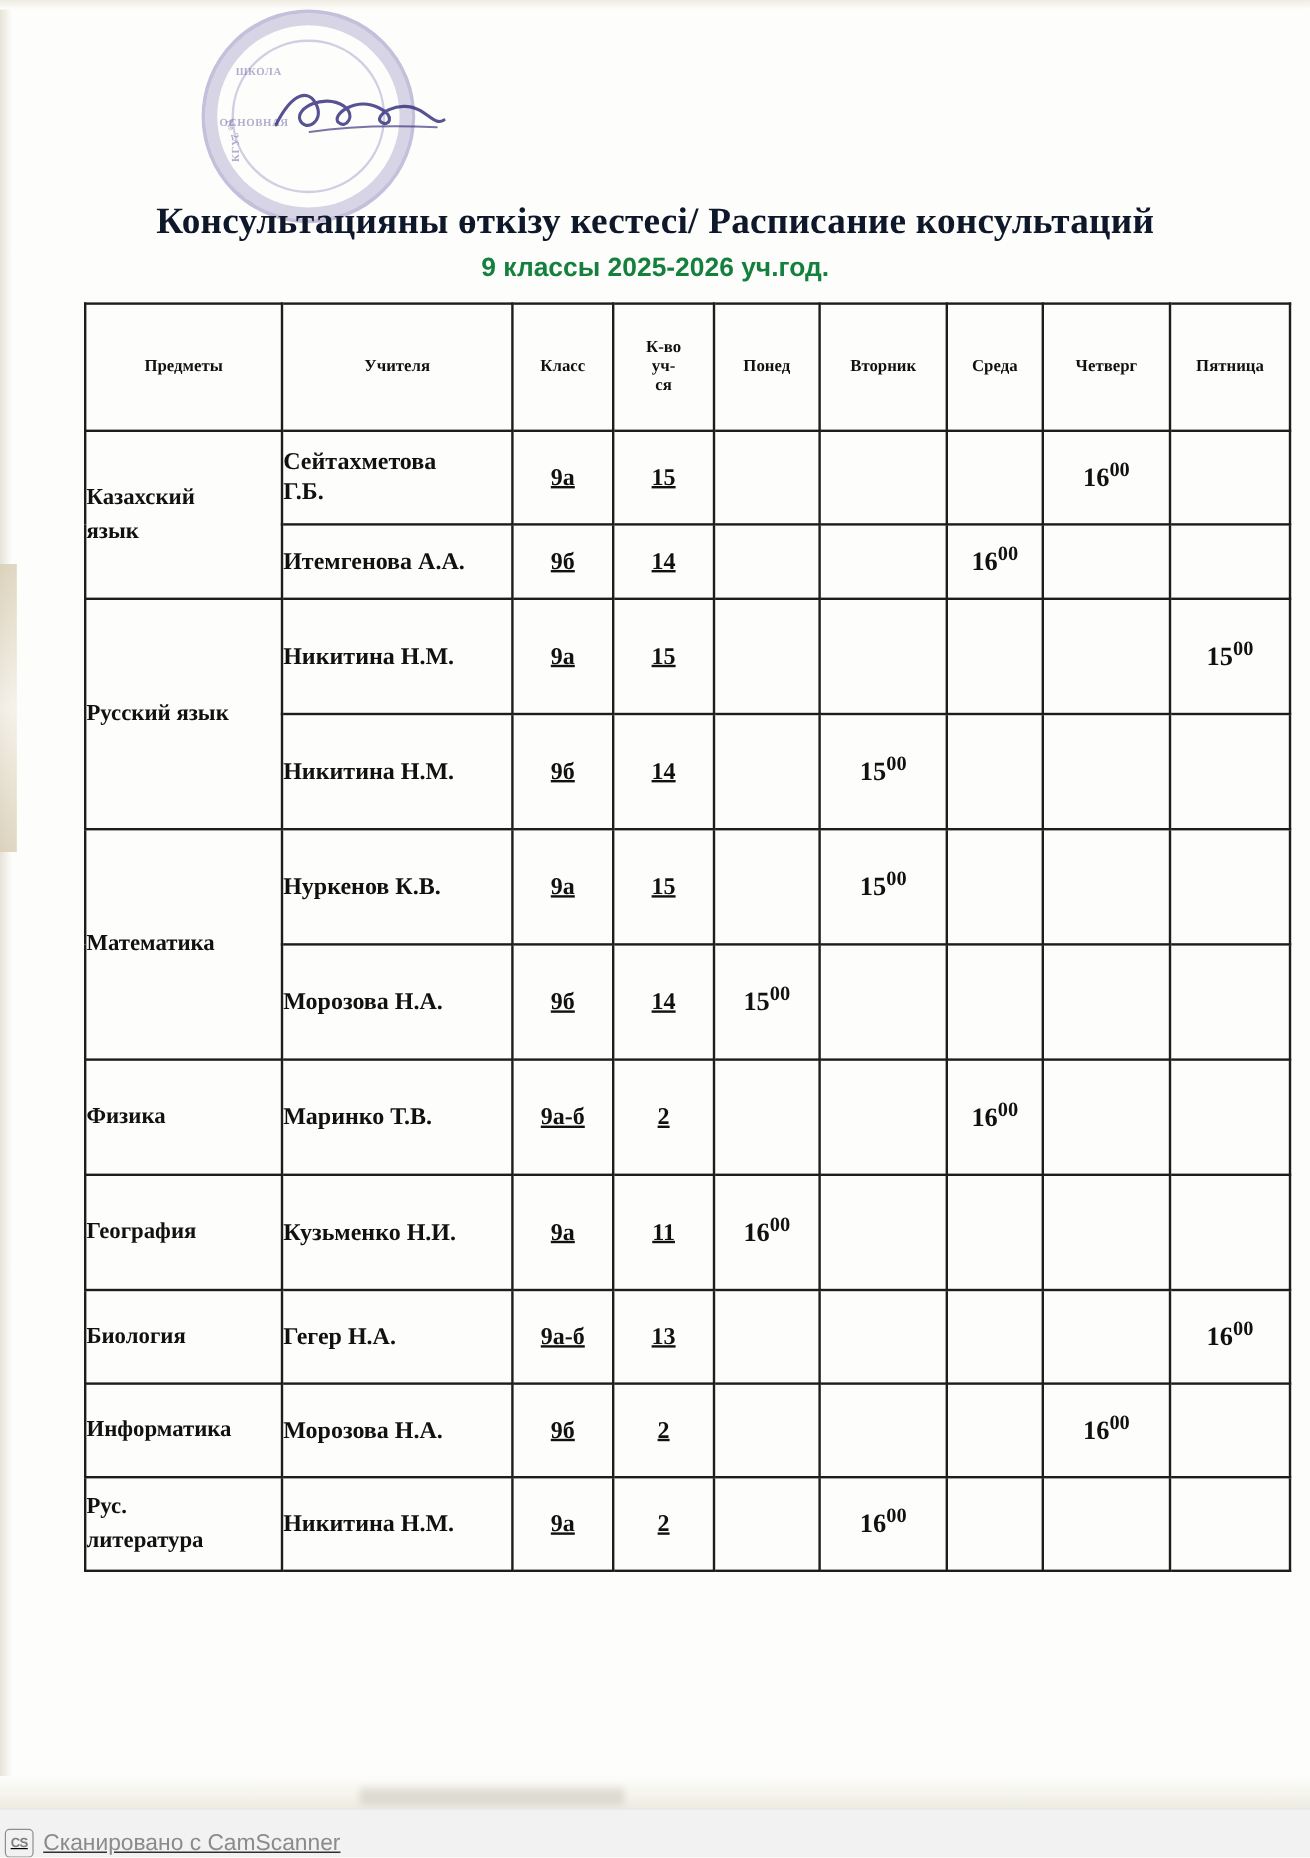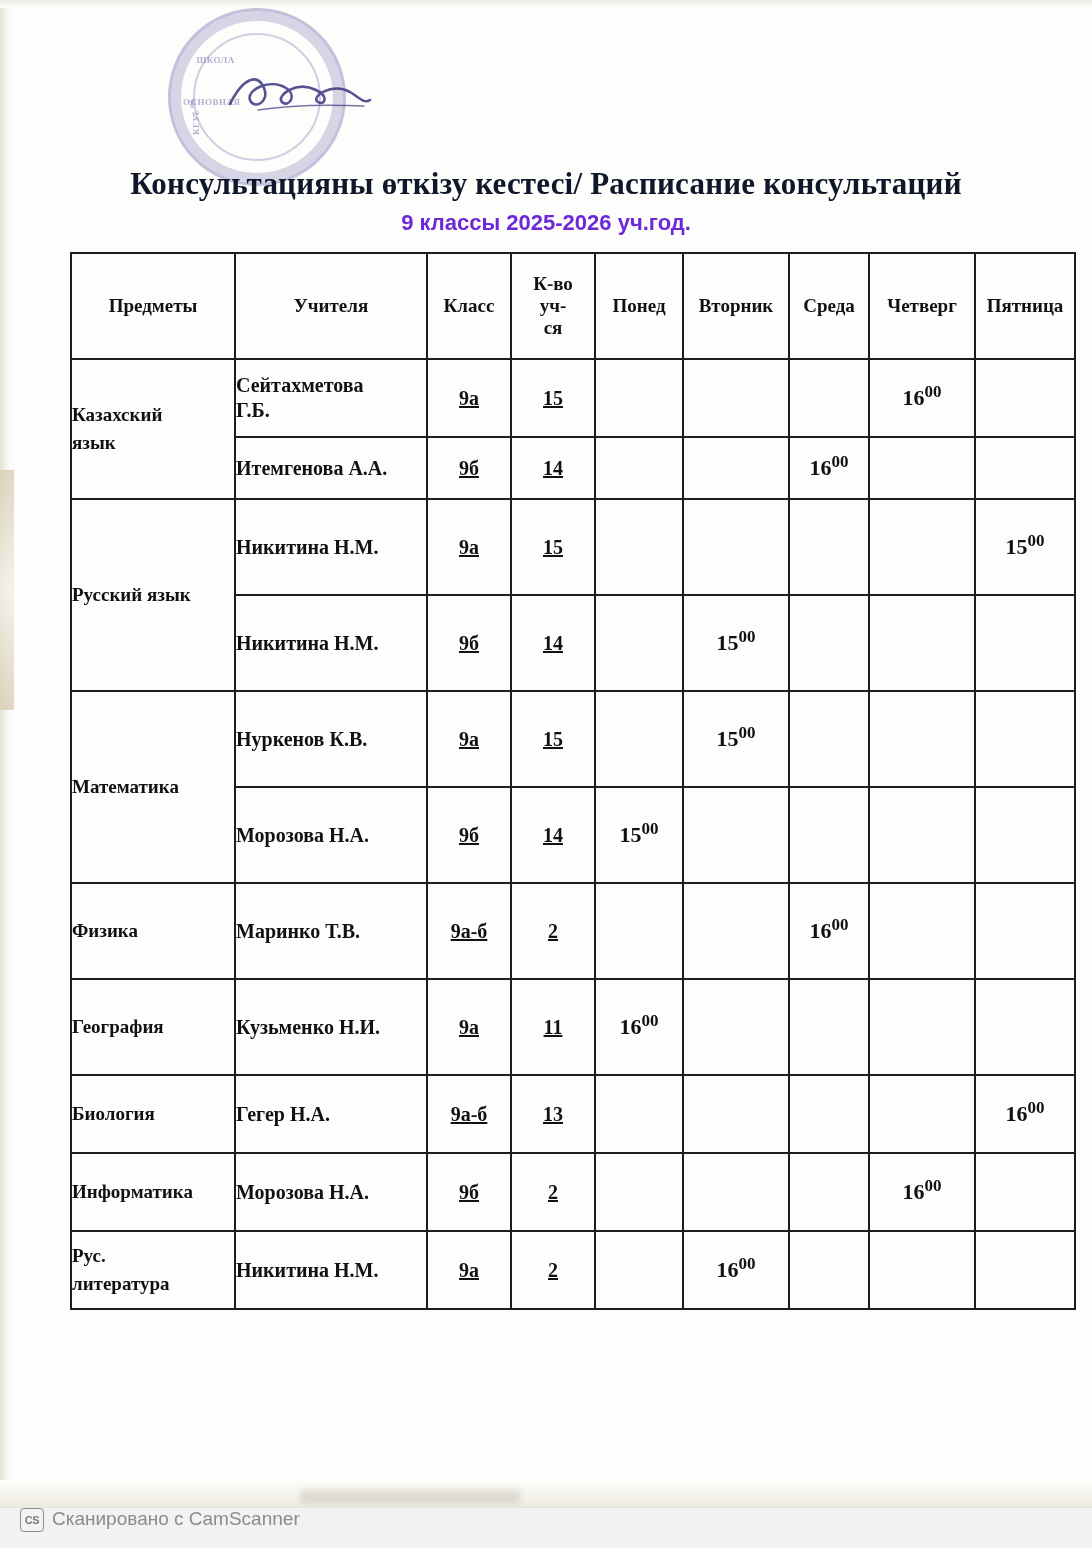--- a/index.html
+++ b/index.html
@@ -136,21 +136,21 @@
     letter-spacing: .2px;
   }
   .title-sub {
     position: absolute;
     left: 0; right: 0;
     top: 210px;
     text-align: center;
     font-family: "Liberation Sans", sans-serif;
     font-weight: bold;
     font-size: 22px;
-    color: #6d28d9;
+    color: #15803d;
   }
 
   
   table.schedule {
     position: absolute;
     left: 70px;
     top: 252px;
     width: 982px;
     border-collapse: collapse;
     table-layout: fixed;
@@ -158,21 +158,21 @@
   }
   table.schedule th,
   table.schedule td {
     border: 2px solid #1d1d1d;
     padding: 0;
     vertical-align: middle;
     color: #111;
   }
   table.schedule thead th {
     height: 104px;
-    font-size: 19px;
+    font-size: 14px;
     font-weight: bold;
     text-align: center;
     line-height: 1.15;
   }
   td.subject {
     font-size: 19px;
     font-weight: bold;
     padding: 8px 0 8px 12px;
     line-height: 1.5;
     text-align: left;
@@ -211,23 +211,24 @@
 
   
   .footer {
     position: absolute;
     left: 0; right: 0;
     bottom: 0;
     height: 40px;
     background: #f2f2f2;
     border-top: 1px solid #e3e3e3;
     display: flex;
-    align-items: flex-start;
-    padding-left: 20px;
+    align-items: flex-end;
+    padding-left: 4px;
     gap: 8px;
+    text-decoration: underline;
   }
   .cs-badge {
     width: 22px; height: 22px;
     border: 1.6px solid #8e8e8e;
     border-radius: 4px;
     font-family: "Liberation Sans", sans-serif;
     font-size: 11px;
     font-weight: bold;
     color: #7d7d7d;
     display: flex;

